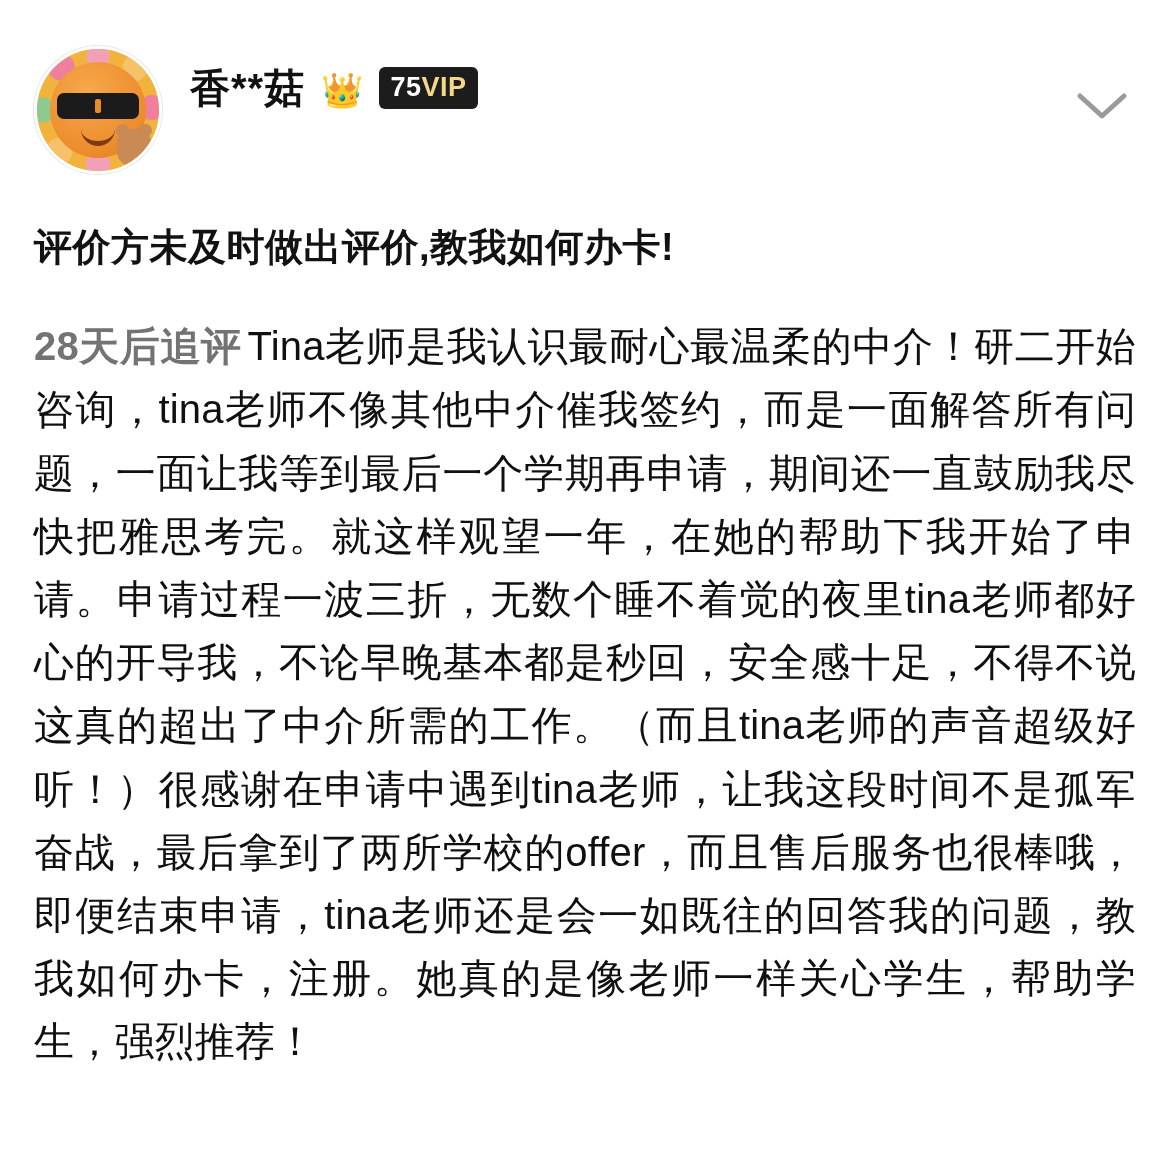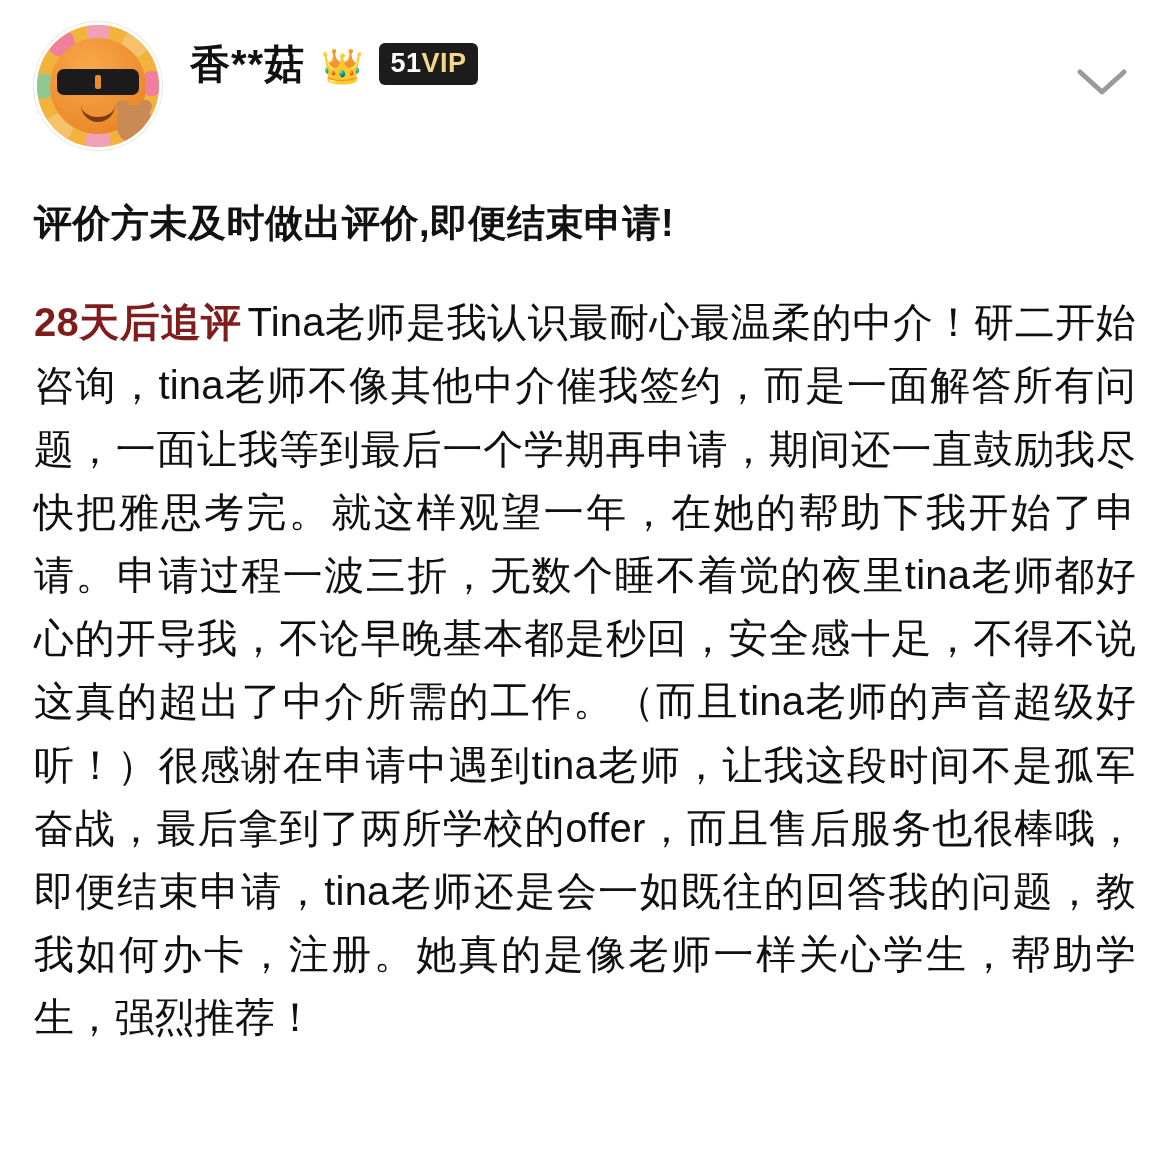--- a/index.html
+++ b/index.html
@@ -12,21 +12,21 @@
     background: #ffffff;
     font-family: "Liberation Sans", sans-serif;
     color: #111111;
     overflow: hidden;
   }
 
   .review-card {
     width: 1170px;
     height: 928px;
     box-sizing: border-box;
-    padding: 22px 34px 0 34px;
+    padding: 46px 34px 0 34px;
     position: relative;
   }
 
   
   .header {
     display: flex;
     align-items: flex-start;
     position: relative;
     height: 140px;
   }
@@ -190,21 +190,21 @@
     font-size: 40px;
     line-height: 1.58;
     color: #101010;
     font-weight: 500;
     letter-spacing: 0.2px;
     text-align: justify;
     text-justify: inter-ideograph;
   }
 
   .append-tag {
-    color: #7f1d1d;
+    color: #737373;
     font-weight: 700;
     margin-right: 6px;
   }
 </style>
 </head>
 <body>
 
 <div class="review-card">
 
   <div class="header">
@@ -214,30 +214,30 @@
       <div class="face"></div>
       <div class="glasses"></div>
       <div class="smile"></div>
       <div class="bear"></div>
     </div>
 
     <div class="head-text">
       <div class="name-row">
         <span class="nickname">香**菇</span>
         <span class="crown-icon">👑</span>
-        <span class="vip-badge"><span class="vip-num">51</span><span>VIP</span></span>
+        <span class="vip-badge"><span class="vip-num">75</span><span>VIP</span></span>
       </div>
     </div>
 
     <div class="chevron-btn">
       <svg width="52" height="32" viewBox="0 0 52 32">
         <polyline points="4,6 26,26 48,6" fill="none" stroke="#9a9a9a" stroke-width="5" stroke-linecap="round" stroke-linejoin="round"></polyline>
       </svg>
     </div>
   </div>
 
-  <div class="summary-line">评价方未及时做出评价,即便结束申请!</div>
+  <div class="summary-line">评价方未及时做出评价,教我如何办卡!</div>
 
   <div class="append-block">
     <span class="append-tag">28天后追评</span><span>Tina老师是我认识最耐心最温柔的中介！研二开始咨询，tina老师不像其他中介催我签约，而是一面解答所有问题，一面让我等到最后一个学期再申请，期间还一直鼓励我尽快把雅思考完。就这样观望一年，在她的帮助下我开始了申请。申请过程一波三折，无数个睡不着觉的夜里tina老师都好心的开导我，不论早晚基本都是秒回，安全感十足，不得不说这真的超出了中介所需的工作。（而且tina老师的声音超级好听！）很感谢在申请中遇到tina老师，让我这段时间不是孤军奋战，最后拿到了两所学校的offer，而且售后服务也很棒哦，即便结束申请，tina老师还是会一如既往的回答我的问题，教我如何办卡，注册。她真的是像老师一样关心学生，帮助学生，强烈推荐！</span>
   </div>
 
 </div>
 
 </body></html>

